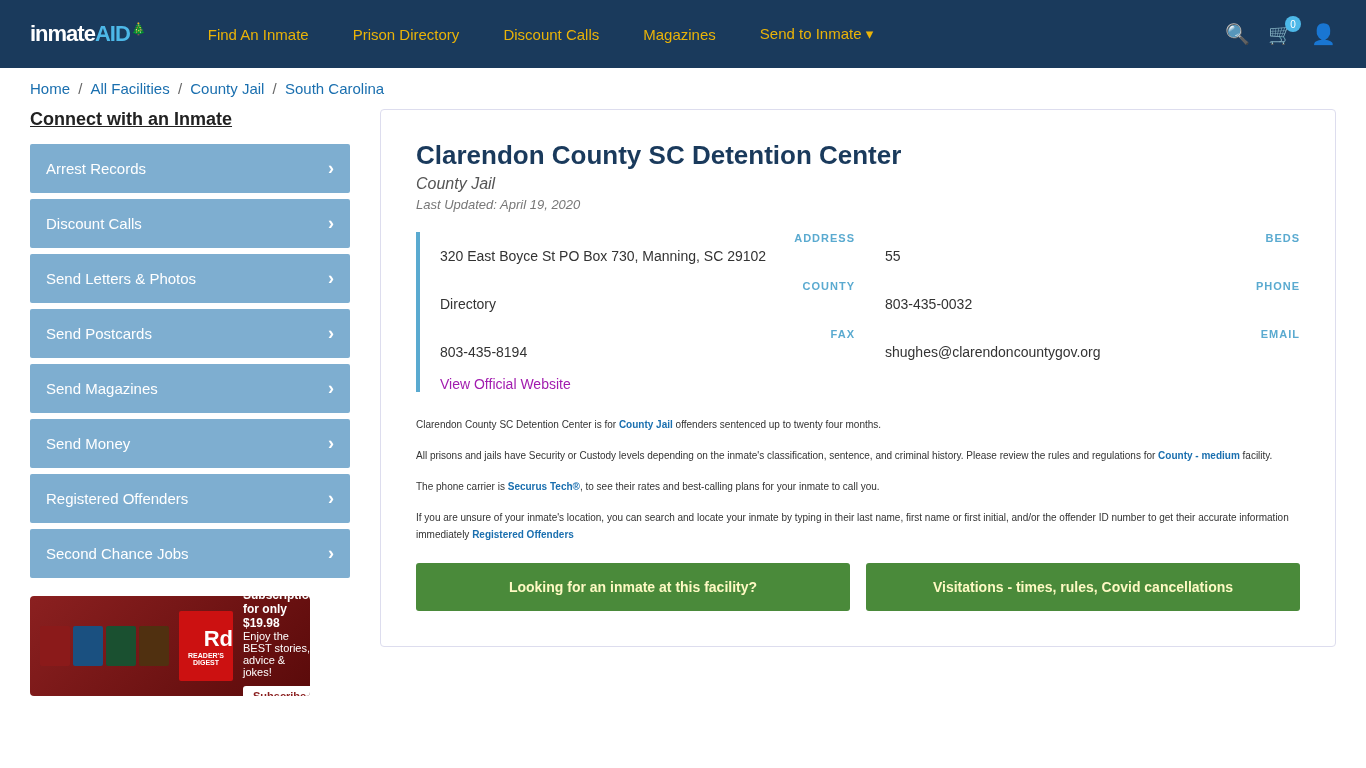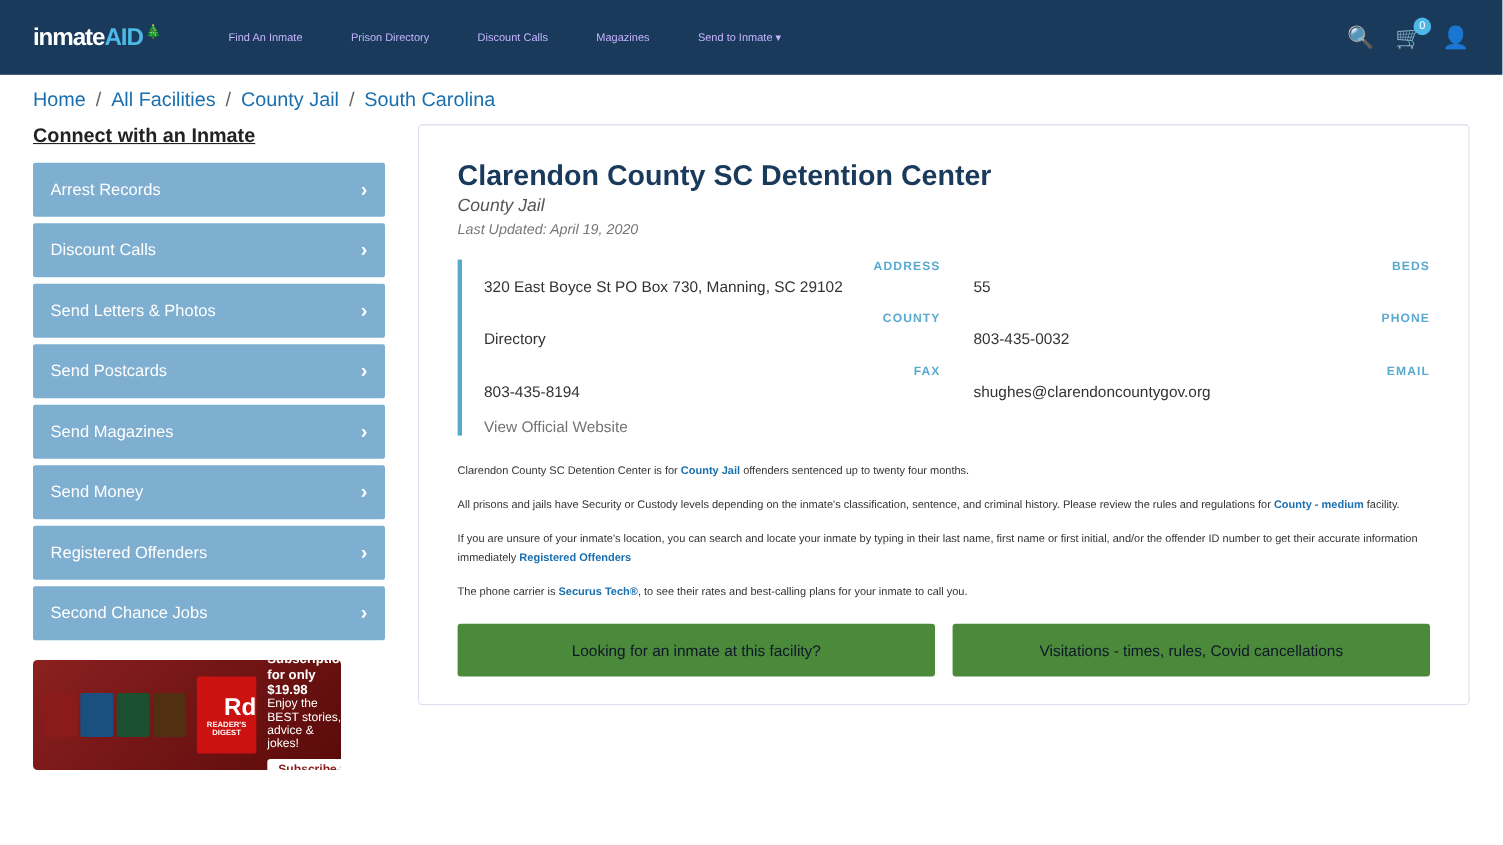--- a/index.html
+++ b/index.html
@@ -31,23 +31,23 @@
     .logo-hat {
       color: #e63; font-size: 12px; margin-left: 2px; vertical-align: super;
     }
     nav {
       display: flex;
       align-items: center;
       flex: 1;
       gap: 0;
     }
     nav a {
-      color: #c4b5fd;
+      color: #eab308;
       text-decoration: none;
-      font-size: 10px;
+      font-size: 15px;
       padding: 0 22px;
       height: 56px;
       display: flex;
       align-items: center;
       white-space: nowrap;
     }
     .header-icons {
       display: flex;
       align-items: center;
       gap: 18px;
@@ -70,21 +70,21 @@
       height: 16px;
       font-size: 10px;
       display: flex;
       align-items: center;
       justify-content: center;
     }
 
     
     .breadcrumb {
       padding: 12px 30px;
-      font-size: 18px;
+      font-size: 15px;
     }
     .breadcrumb a {
       color: #1a6faf;
       text-decoration: none;
     }
     .breadcrumb span { color: #666; margin: 0 4px; }
 
     
     .main-container {
       display: flex;
@@ -186,21 +186,21 @@
     .ad-cover:nth-child(4) { background: #540; }
 
     
     .content {
       flex: 1;
       min-width: 0;
     }
     .facility-card {
       border: 1px solid #dde;
       border-radius: 4px;
-      padding: 30px 35px 25px;
+      padding: 30px 35px 35px;
       background: #fff;
     }
     .facility-name {
       font-size: 26px;
       font-weight: bold;
       color: #1a3a5c;
       margin-bottom: 4px;
     }
     .facility-type {
       font-size: 16px;
@@ -230,21 +230,21 @@
       letter-spacing: 1px;
       text-transform: uppercase;
       margin-bottom: 4px;
       text-align: right;
     }
     .info-value {
       font-size: 14px;
       color: #333;
     }
     .info-link {
-      color: #737373;
+      color: #a21caf;
       text-decoration: none;
       font-size: 14px;
     }
     .description {
       font-size: 10px;
       line-height: 1.7;
       color: #333;
     }
     .description p {
       margin-bottom: 14px;
@@ -255,25 +255,25 @@
       font-weight: bold;
     }
     .action-buttons {
       display: flex;
       gap: 16px;
       margin-top: 20px;
     }
     .action-btn {
       flex: 1;
       background: #4a8a3a;
-      color: #0f172a;
+      color: #fef9c3;
       border: none;
       padding: 16px 20px;
       font-size: 14px;
-      font-weight: normal;
+      font-weight: bold;
       cursor: pointer;
       border-radius: 3px;
       text-align: center;
     }
   </style>
 </head>
 <body>
 
 <header>
   <div class="logo-area">
@@ -402,24 +402,24 @@
       </div>
 
       <div class="description">
         <p>
           <span>Clarendon County SC Detention Center is for </span><a class="desc-link" href="#">County Jail</a><span> offenders sentenced up to twenty four months.</span>
         </p>
         <p>
           <span>All prisons and jails have Security or Custody levels depending on the inmate's classification, sentence, and criminal history. Please review the rules and regulations for </span><a class="desc-link" href="#">County - medium</a><span> facility.</span>
         </p>
         <p>
-          <span>If you are unsure of your inmate's location, you can search and locate your inmate by typing in their last name, first name or first initial, and/or the offender ID number to get their accurate information immediately </span><a class="desc-link" href="#">Registered Offenders</a>
+          <span>The phone carrier is </span><a class="desc-link" href="#">Securus Tech®</a><span>, to see their rates and best-calling plans for your inmate to call you.</span>
         </p>
         <p>
-          <span>The phone carrier is </span><a class="desc-link" href="#">Securus Tech®</a><span>, to see their rates and best-calling plans for your inmate to call you.</span>
+          <span>If you are unsure of your inmate's location, you can search and locate your inmate by typing in their last name, first name or first initial, and/or the offender ID number to get their accurate information immediately </span><a class="desc-link" href="#">Registered Offenders</a>
         </p>
       </div>
 
       <div class="action-buttons">
         <button class="action-btn">Looking for an inmate at this facility?</button>
         <button class="action-btn">Visitations - times, rules, Covid cancellations</button>
       </div>
     </div>
   </main>
 

